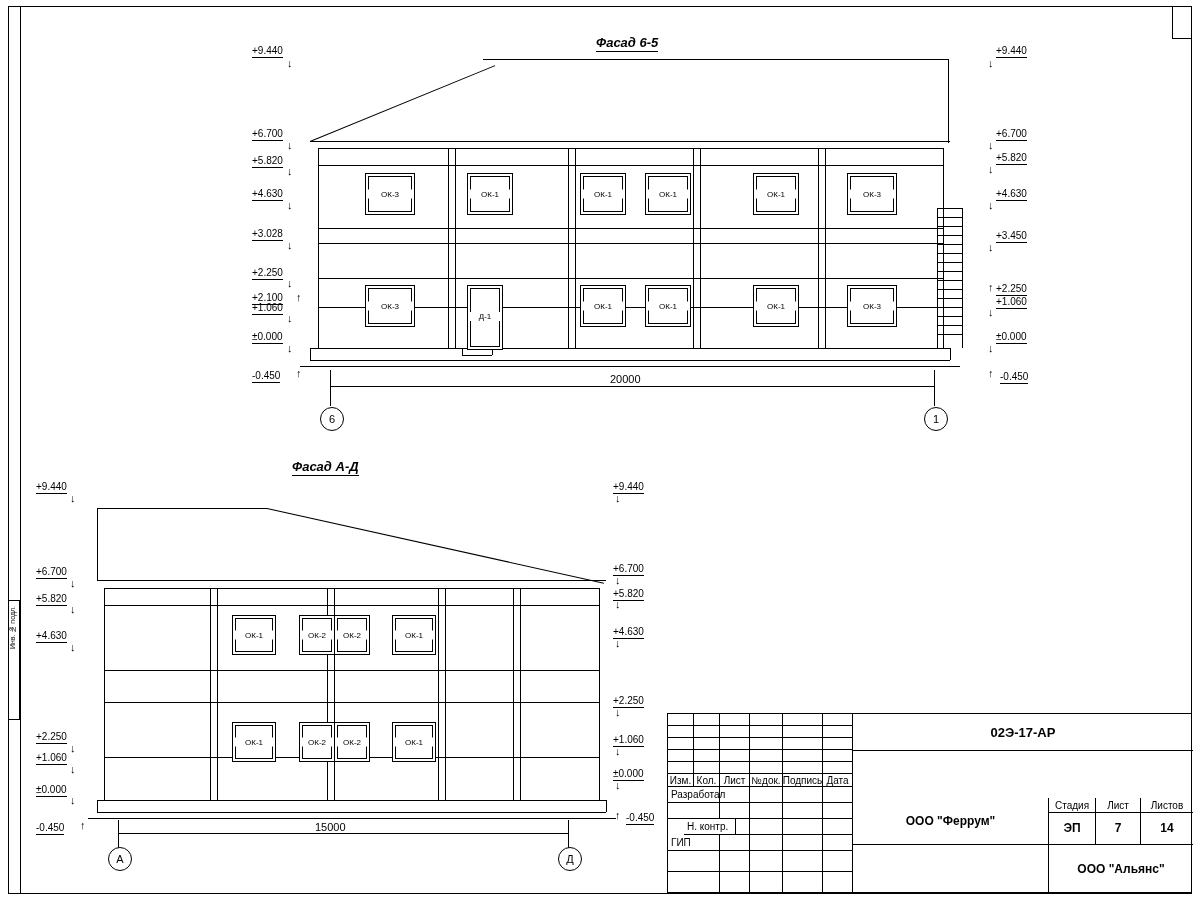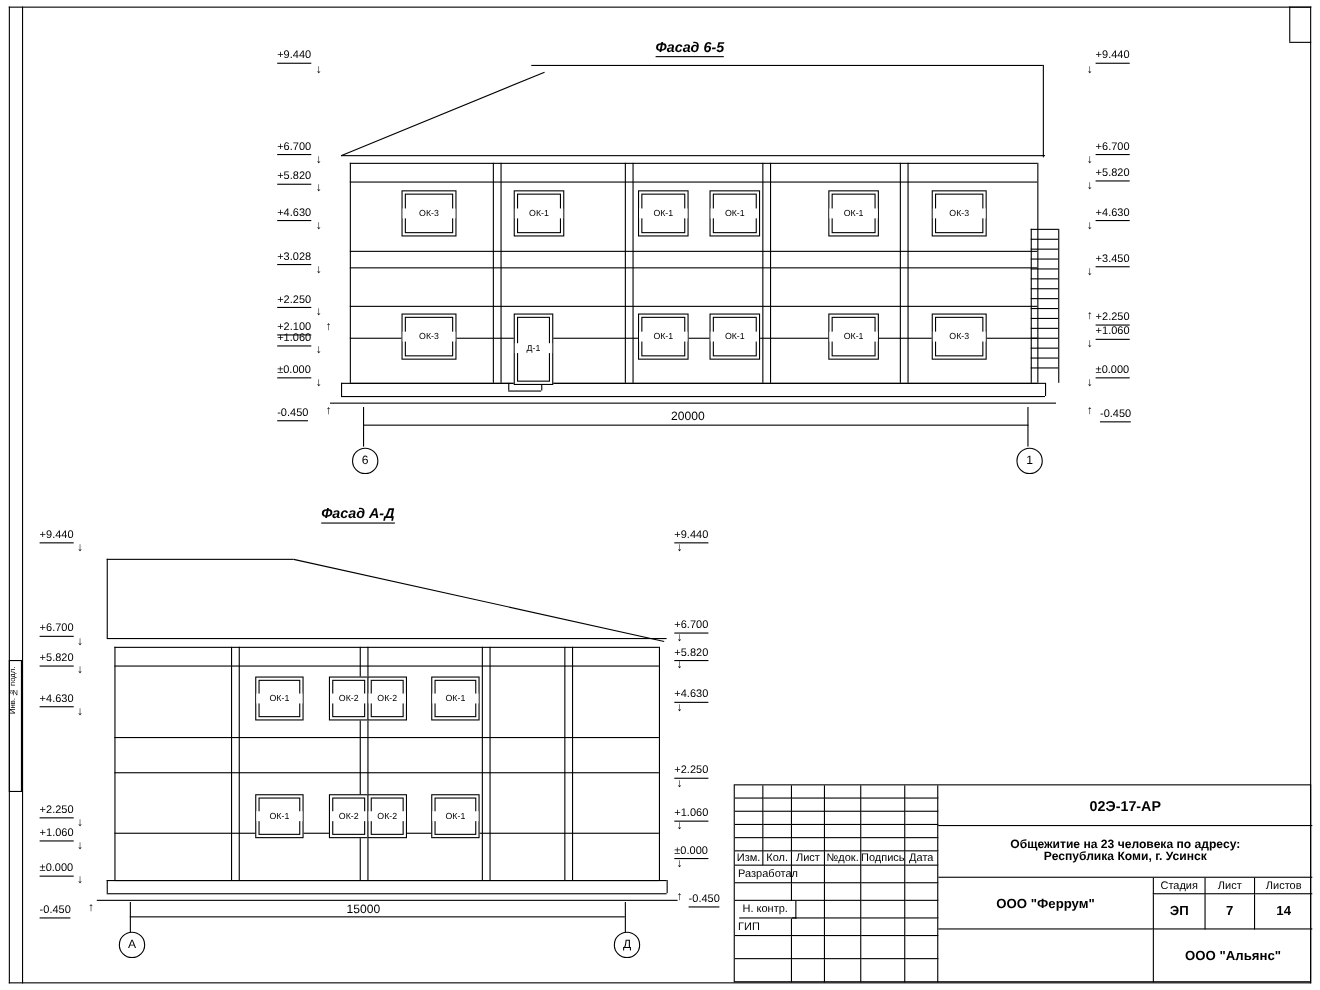--- a/index.html
+++ b/index.html
@@ -395,21 +395,21 @@
     <div class="cell bb br" style="left:82px;top:73px;width:33px;height:16px;"></div>
     <div class="cell bb br" style="left:115px;top:73px;width:40px;height:16px;"></div>
     <div class="cell bb br" style="left:155px;top:73px;width:30px;height:16px;"></div>
 
     <div class="cell bb br lft" style="left:0;top:89px;width:52px;height:16px;"></div>
     <div class="cell bb br" style="left:52px;top:89px;width:30px;height:16px;"></div>
     <div class="cell bb br" style="left:82px;top:89px;width:33px;height:16px;"></div>
     <div class="cell bb br" style="left:115px;top:89px;width:40px;height:16px;"></div>
     <div class="cell bb br" style="left:155px;top:89px;width:30px;height:16px;"></div>
 
-    <div class="cell bb br lft" style="left:4px;top:105px;width:52px;height:16px;">Н. контр.</div>
+    <div class="cell bb br lft" style="left:16px;top:105px;width:52px;height:16px;">Н. контр.</div>
     <div class="cell bb br" style="left:52px;top:105px;width:30px;height:16px;"></div>
     <div class="cell bb br" style="left:82px;top:105px;width:33px;height:16px;"></div>
     <div class="cell bb br" style="left:115px;top:105px;width:40px;height:16px;"></div>
     <div class="cell bb br" style="left:155px;top:105px;width:30px;height:16px;"></div>
 
     <div class="cell bb br lft" style="left:0;top:121px;width:52px;height:16px;">ГИП</div>
     <div class="cell bb br" style="left:52px;top:121px;width:30px;height:16px;"></div>
     <div class="cell bb br" style="left:82px;top:121px;width:33px;height:16px;"></div>
     <div class="cell bb br" style="left:115px;top:121px;width:40px;height:16px;"></div>
     <div class="cell bb br" style="left:155px;top:121px;width:30px;height:16px;"></div>
@@ -421,24 +421,20 @@
     <div class="cell bb br" style="left:155px;top:137px;width:30px;height:21px;"></div>
 
     <div class="cell br" style="left:0;top:158px;width:52px;height:21px;"></div>
     <div class="cell br" style="left:52px;top:158px;width:30px;height:21px;"></div>
     <div class="cell br" style="left:82px;top:158px;width:33px;height:21px;"></div>
     <div class="cell br" style="left:115px;top:158px;width:40px;height:21px;"></div>
     <div class="cell br" style="left:155px;top:158px;width:30px;height:21px;"></div>
 
     <div class="cell bb b" style="left:185px;top:0;width:340px;height:37px;font-size:13px;">02Э-17-АР</div>
 
-    <div class="cell bb b" style="left:185px;top:37px;width:340px;height:47px;font-size:11px;flex-direction:column;">
-      <div>Общежитие на 23 человека по адресу:</div>
-      <div>Республика Коми, г. Усинск</div>
-    </div>
 
     <div class="cell bb b" style="left:185px;top:84px;width:195px;height:47px;font-size:12px;">ООО "Феррум"</div>
 
     <div class="cell bb br bl" style="left:380px;top:84px;width:48px;height:15px;">Стадия</div>
     <div class="cell bb br" style="left:428px;top:84px;width:45px;height:15px;">Лист</div>
     <div class="cell bb" style="left:473px;top:84px;width:52px;height:15px;">Листов</div>
 
     <div class="cell bb br bl b" style="left:380px;top:99px;width:48px;height:32px;font-size:12px;">ЭП</div>
     <div class="cell bb br b" style="left:428px;top:99px;width:45px;height:32px;font-size:12px;">7</div>
     <div class="cell bb b" style="left:473px;top:99px;width:52px;height:32px;font-size:12px;">14</div>

